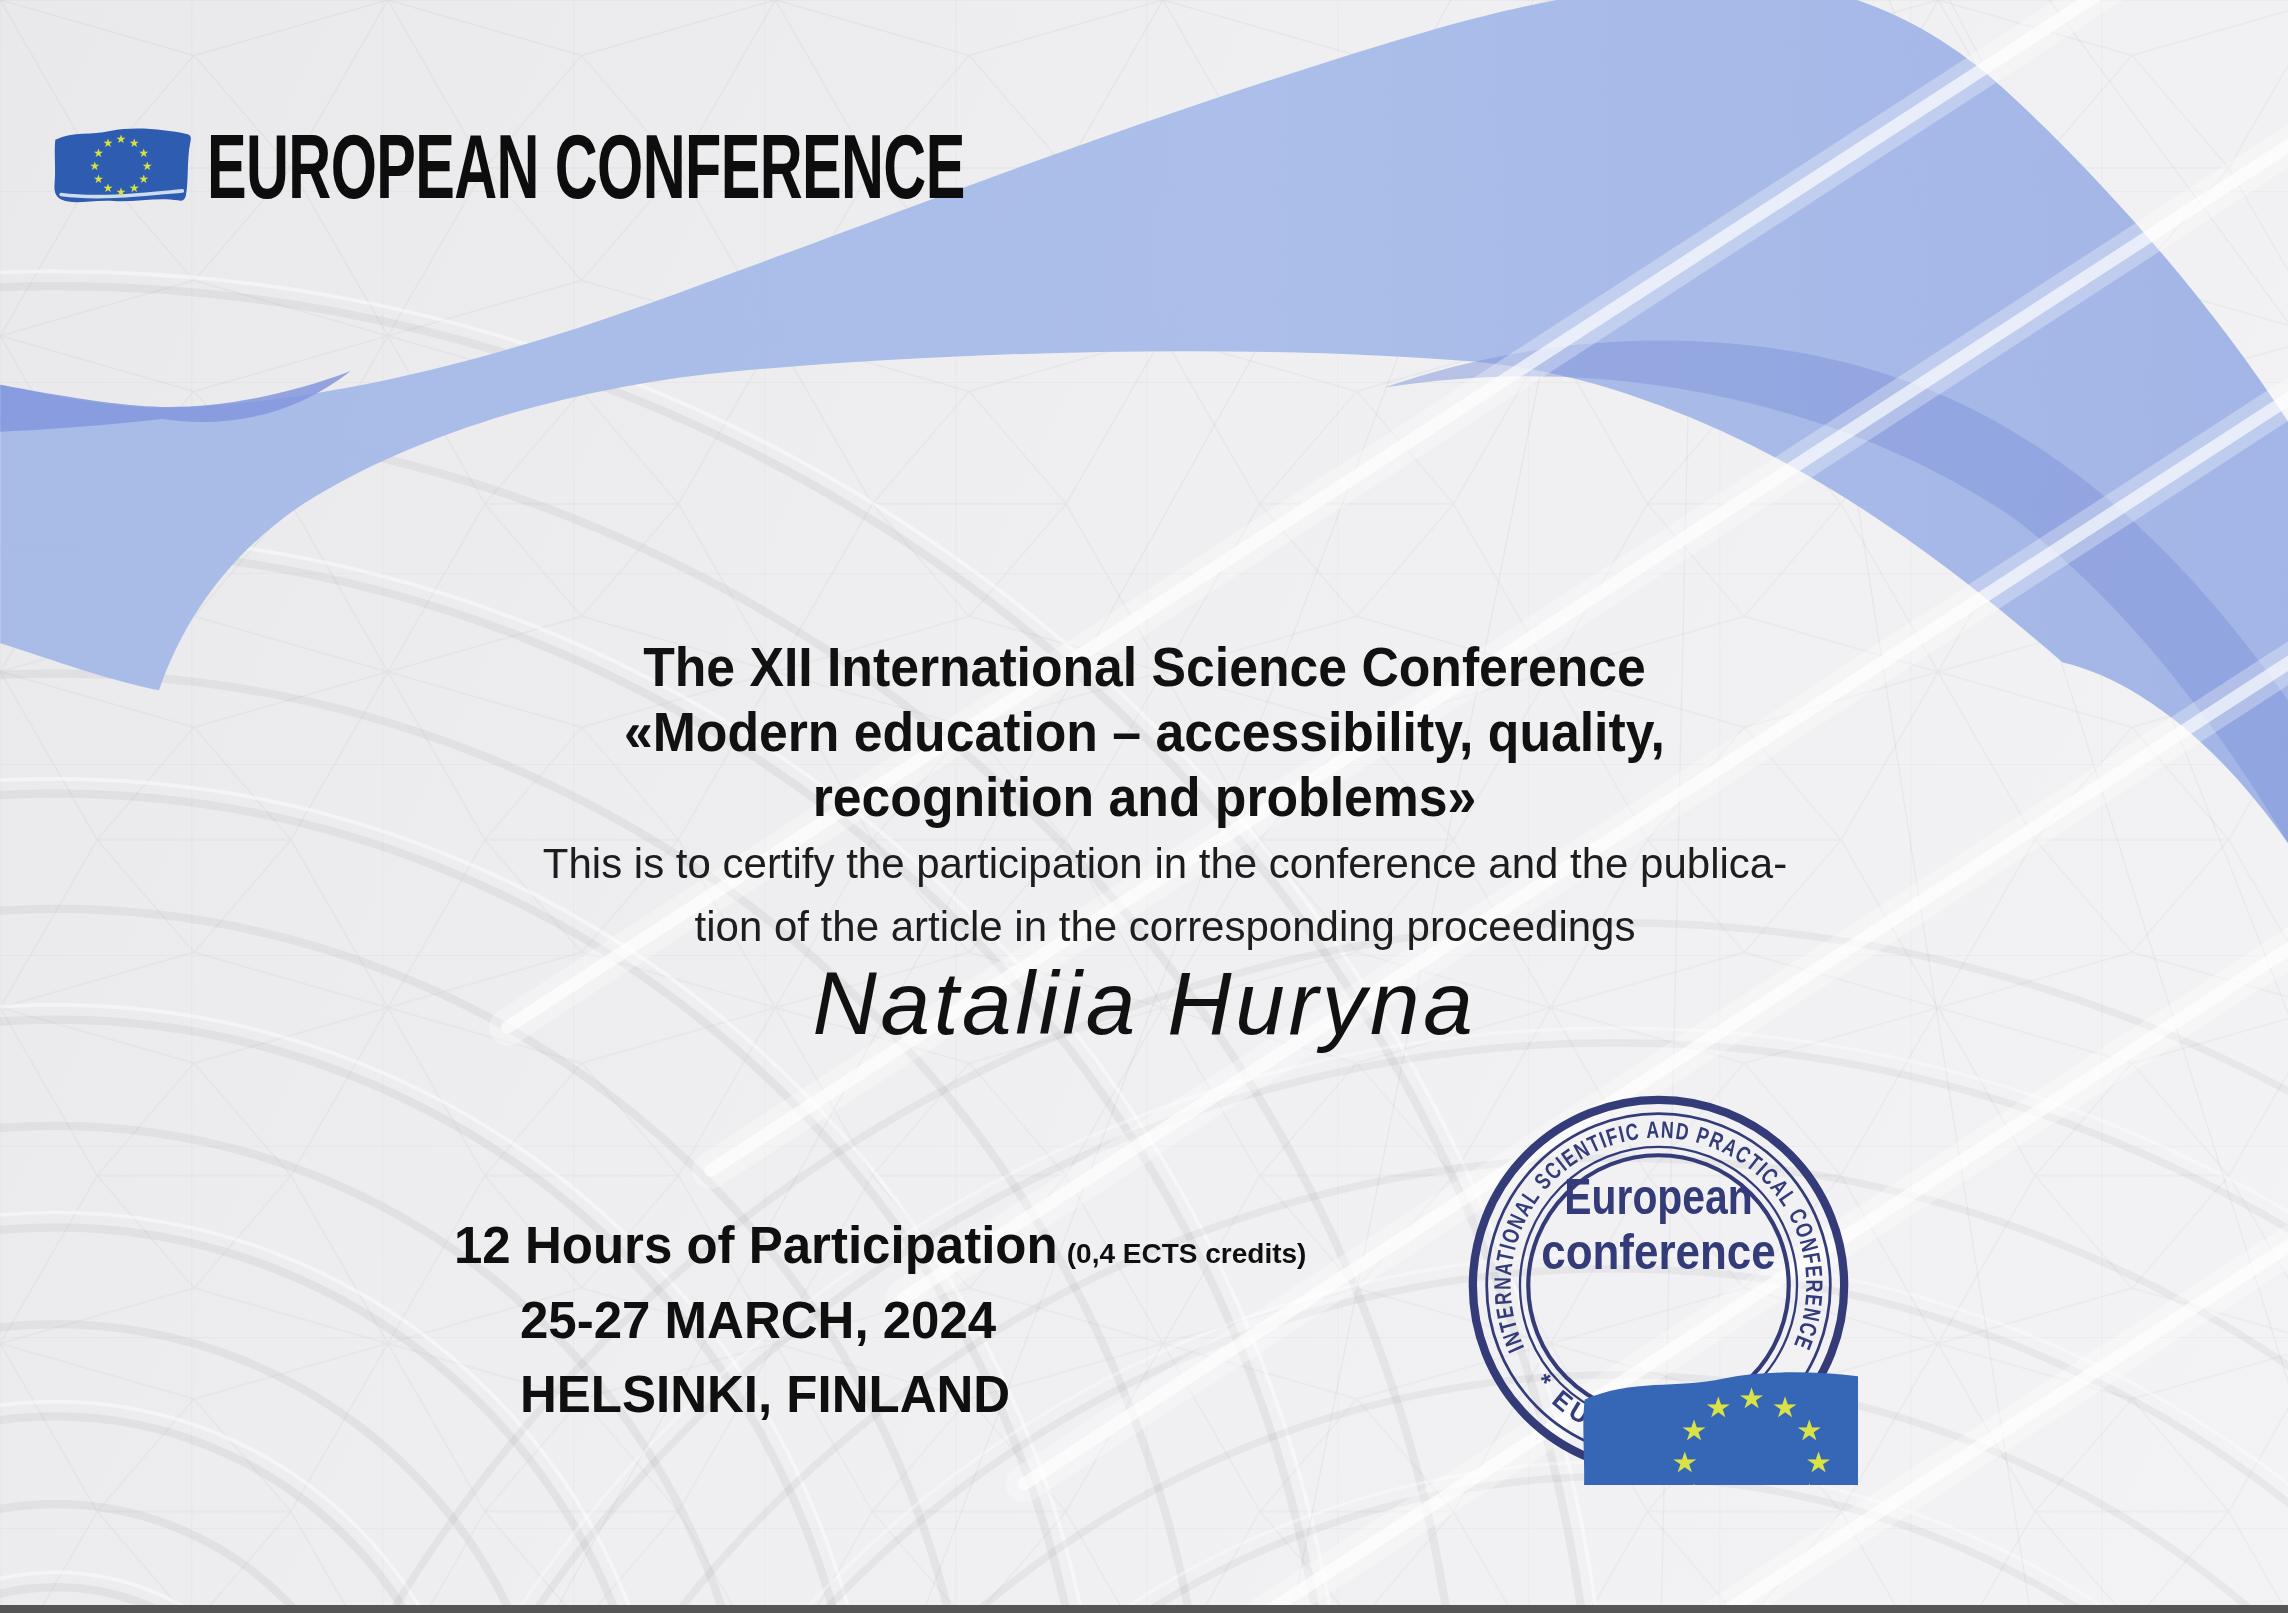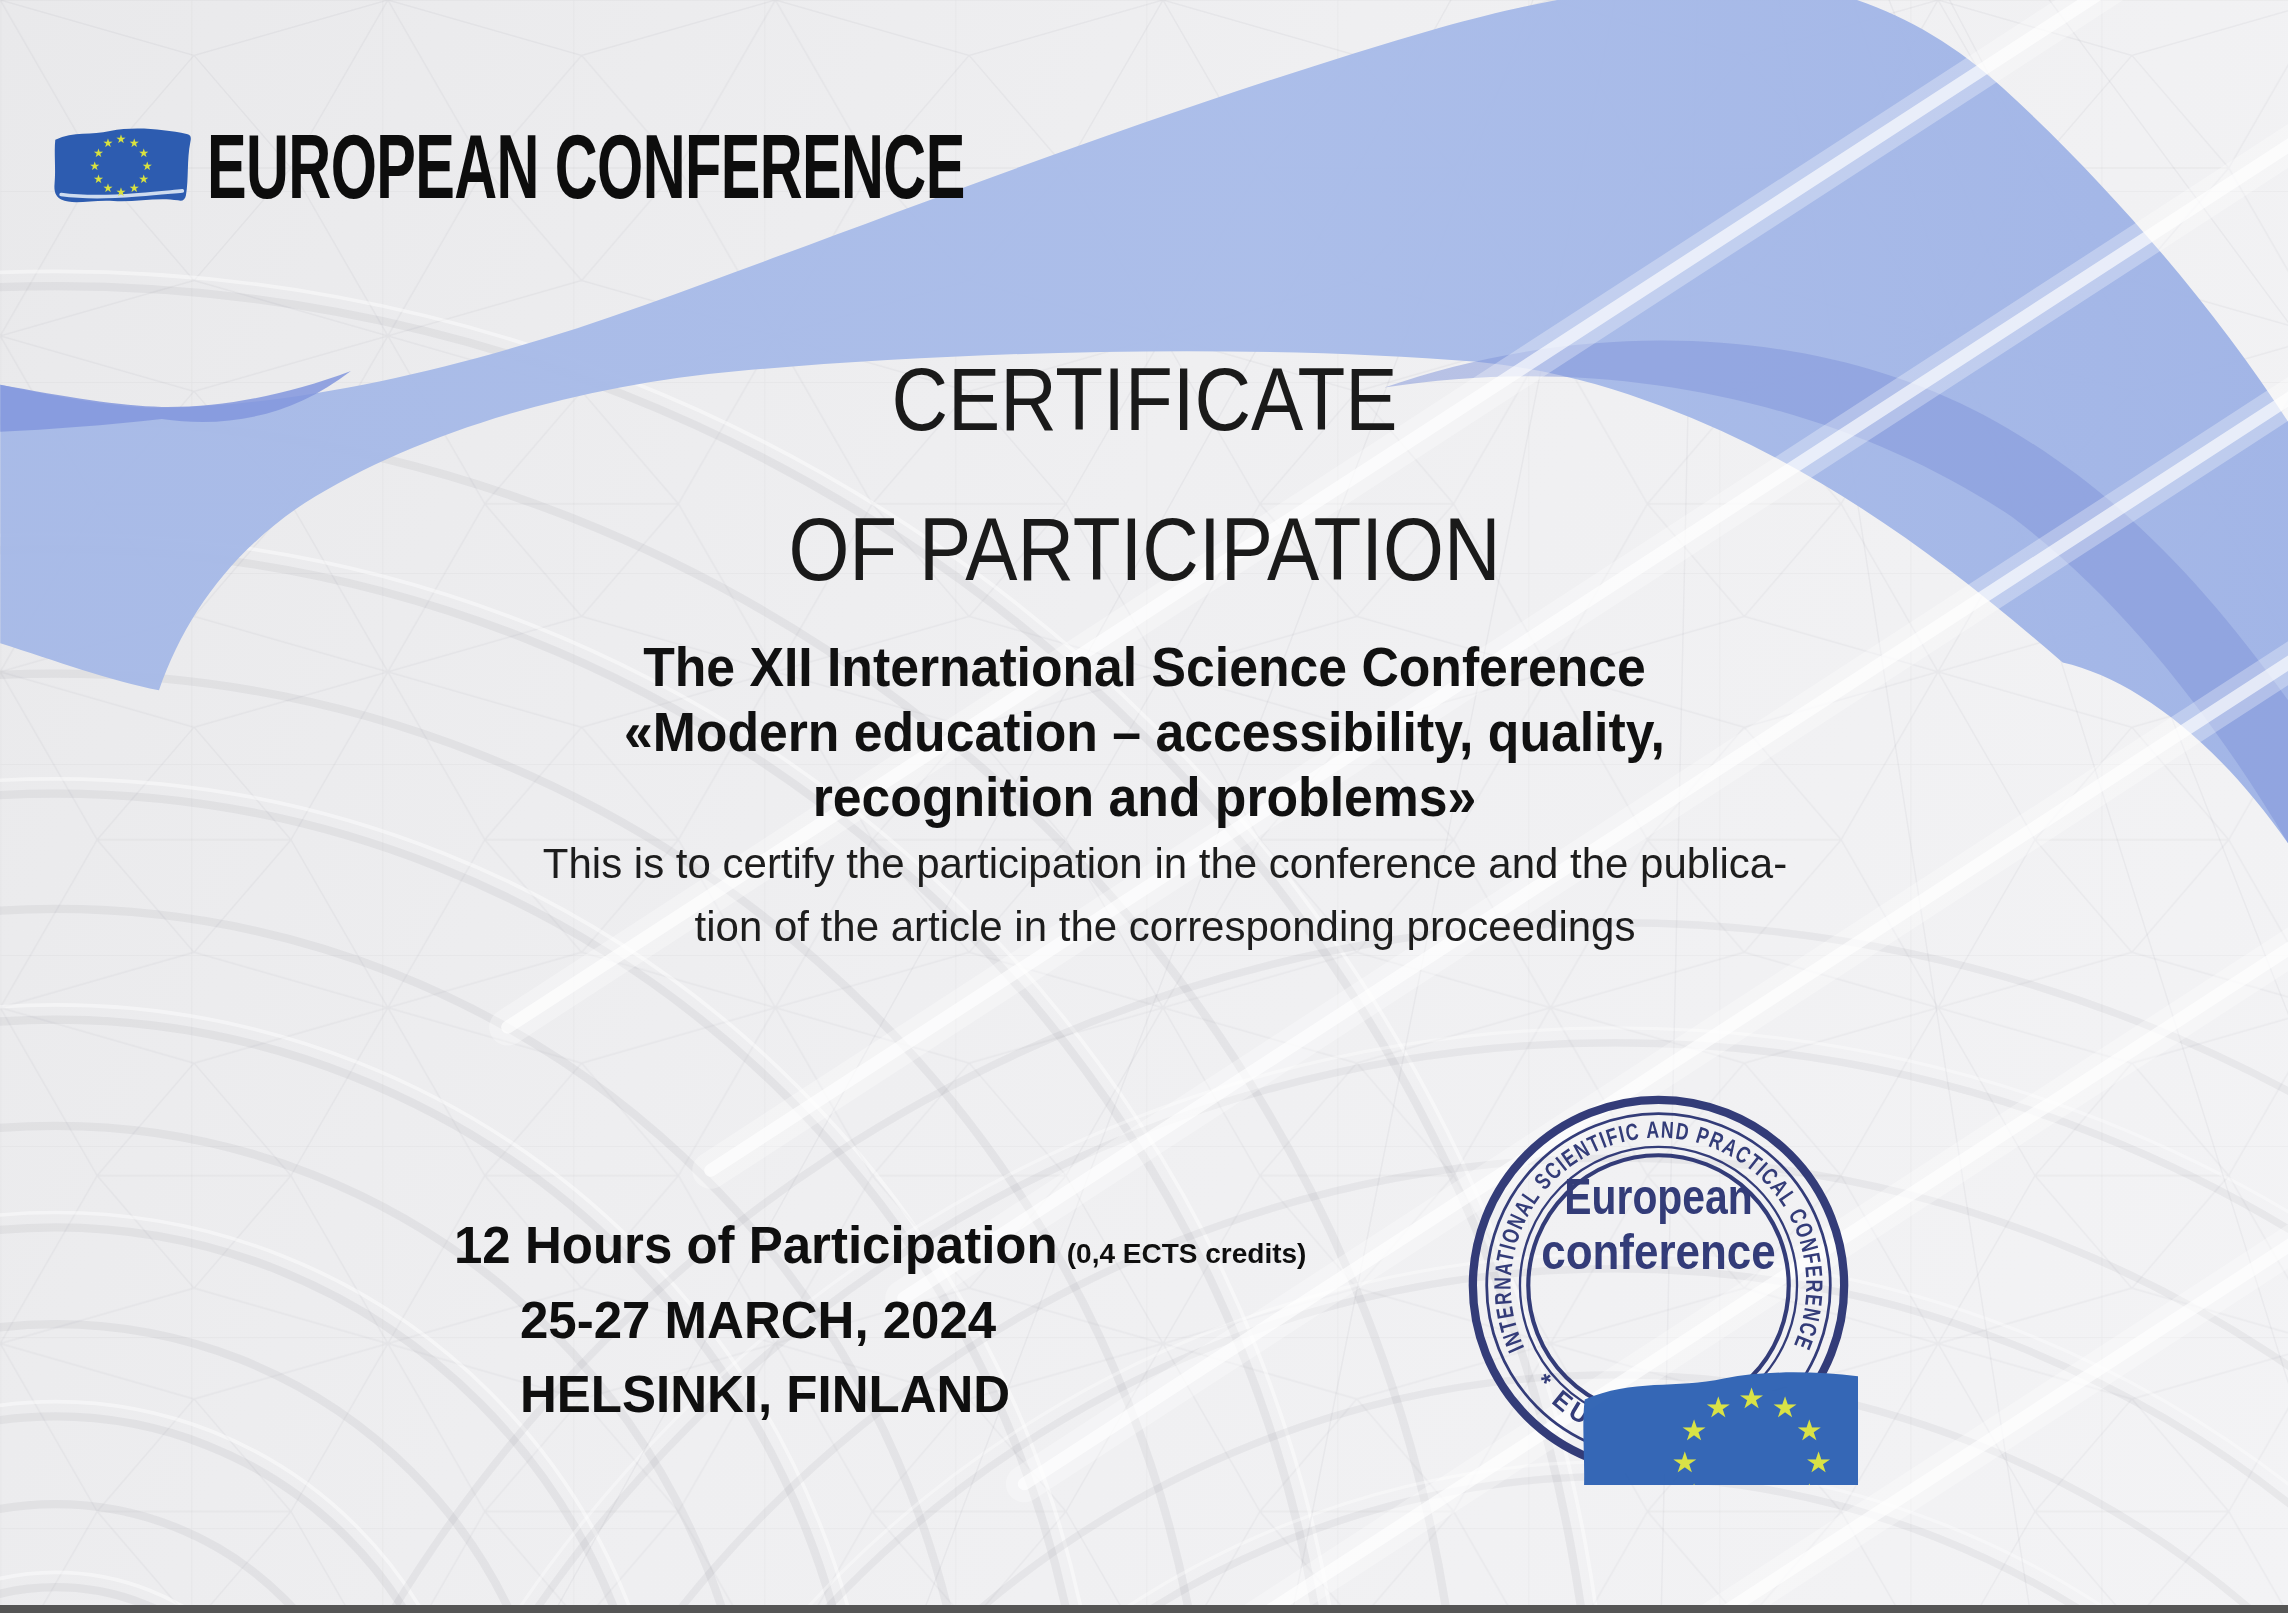--- a/index.html
+++ b/index.html
@@ -181,36 +181,33 @@
     </g>
   </svg>
 
   <div class="logo">
     <svg class="logo-flag" viewBox="0 0 200 120" style="color:#2d5cb0">
       <use href="#flagBrush"></use>
     </svg>
     <div class="brand">EUROPEAN CONFERENCE</div>
   </div>
 
-  <div class="col title">
-    <div>CERTIFICATE</div>
-    <div>OF PARTICIPATION</div>
-  </div>
 
   <div class="col conf">
     <div>The XII International Science Conference</div>
     <div>«Modern education – accessibility, quality,</div>
     <div>recognition and problems»</div>
   </div>
 
   <div class="col certify">
     <div>This is to certify the participation in the conference and the publica-</div>
     <div>tion of the article in the corresponding proceedings</div>
   </div>
 
+  <div class="col name">Nataliia Huryna</div>
 
   <div class="details">
     <div class="row1">
       <span>12 Hours of Participation</span><span class="credits">(0,4 ECTS credits)</span>
     </div>
     <div class="row2">25-27 MARCH, 2024</div>
     <div class="row3">HELSINKI, FINLAND</div>
   </div>
 
   <svg class="stamp" viewBox="0 0 432 432">

